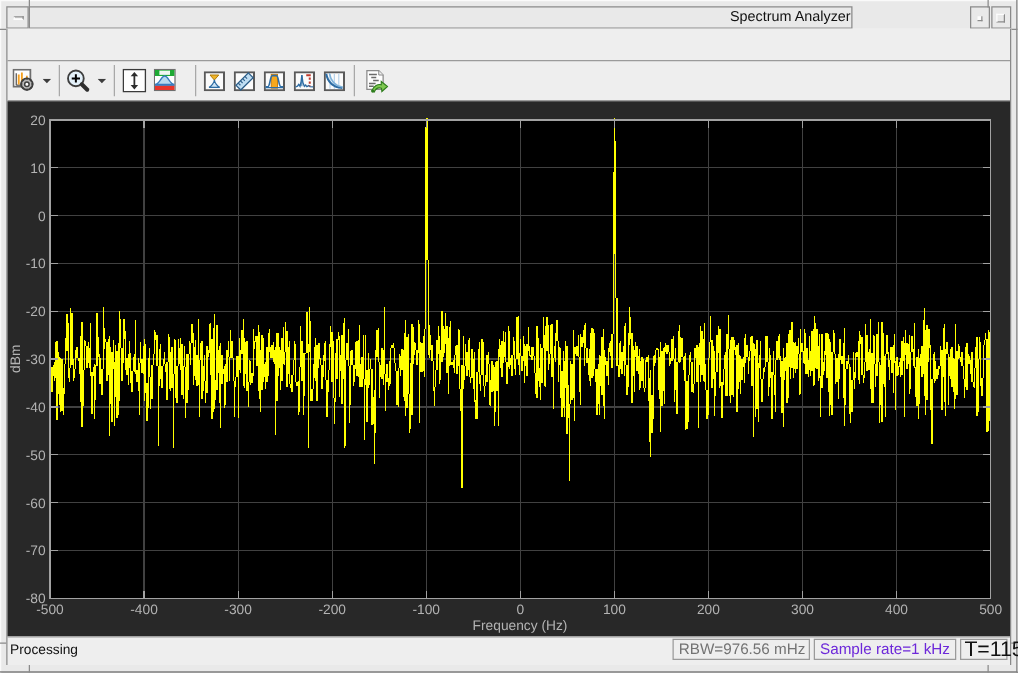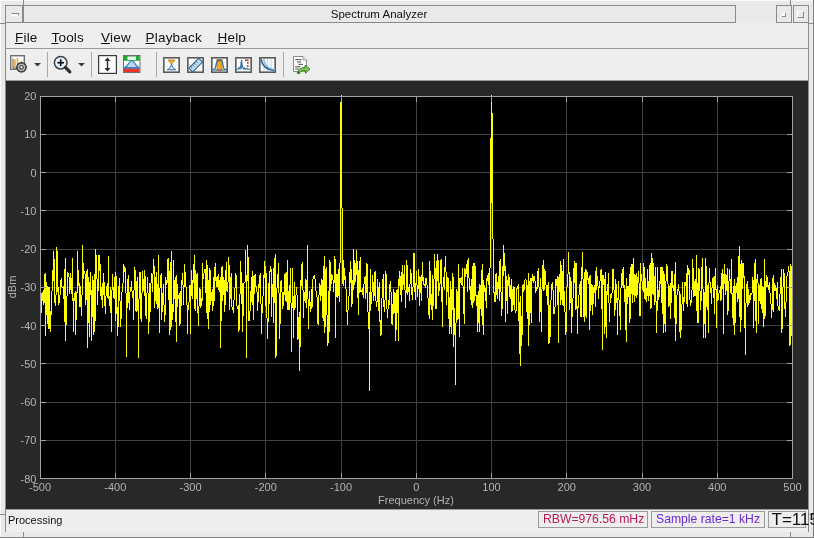--- a/index.html
+++ b/index.html
@@ -18,39 +18,32 @@
   <div class="ln" style="left:23px;top:532px;width:1px;height:6px"></div>
   <div class="ln" style="left:790px;top:532px;width:1px;height:6px"></div>
   <div class="ln" style="left:0;top:23px;width:6px;height:1px"></div>
   <div class="ln" style="left:808px;top:23px;width:6px;height:1px"></div>
   <div class="ln" style="left:0;top:514px;width:6px;height:1px"></div>
   <div class="ln" style="left:808px;top:514px;width:6px;height:1px"></div>
 
   <div class="abs" style="left:5px;top:5px;width:17.5px;height:17.5px;border:1px solid #8a8a8a;box-sizing:border-box;"></div>
   <div class="abs" style="left:11px;top:13px;width:7.5px;height:3px;box-sizing:border-box;background:#f2f2f2;
        border-top:1px solid #8a8a8a;border-right:1.5px solid #8a8a8a;border-bottom:1px solid #fdfdfd;border-left:1px solid #fdfdfd"></div>
-  <div class="abs" style="left:22.5px;top:5px;width:713px;height:17.5px;border:1px solid #8a8a8a;box-sizing:border-box;
-       text-align:center;font-size:11.5px;color:#111;line-height:17px">Spectrum Analyzer</div>
+  <div class="abs" style="left:22.5px;top:5px;width:659px;height:17.5px;border:1px solid #8a8a8a;box-sizing:border-box;
+       text-align:right;font-size:11.5px;color:#111;line-height:17px">Spectrum Analyzer</div>
   <div class="abs" style="left:776px;top:5px;width:15.5px;height:17.5px;border:1px solid #8a8a8a;box-sizing:border-box;"></div>
   <div class="abs" style="left:782px;top:13.3px;width:3px;height:3px;background:#fdfdfd;
        border-right:1.3px solid #8a8a8a;border-bottom:1.3px solid #8a8a8a"></div>
   <div class="abs" style="left:793px;top:5px;width:15.5px;height:17.5px;border:1px solid #8a8a8a;box-sizing:border-box;"></div>
   <div class="abs" style="left:797px;top:11.2px;width:7.3px;height:7.3px;box-sizing:border-box;
        border-top:1.3px solid #fdfdfd;border-left:1.3px solid #fdfdfd;border-right:1.3px solid #8a8a8a;border-bottom:1.3px solid #8a8a8a"></div>
   <div class="abs" style="left:5px;top:23px;width:804px;height:1px;background:#fbfbfb"></div>
 
   <div class="abs" style="left:5px;top:23px;width:804px;height:509px;background:#eeeeee;border-left:1px solid #8a8a8a;border-right:1px solid #8a8a8a;box-sizing:border-box"></div>
 
-  <div class="abs" style="left:6px;top:23px;width:802px;height:25px;font-size:13.5px;color:#111;letter-spacing:0.2px">
-    <span class="abs" style="left:9px;top:7px"><u>F</u>ile</span>
-    <span class="abs" style="left:45.5px;top:7px"><u>T</u>ools</span>
-    <span class="abs" style="left:95px;top:7px"><u>V</u>iew</span>
-    <span class="abs" style="left:139.5px;top:7px"><u>P</u>layback</span>
-    <span class="abs" style="left:211.5px;top:7px"><u>H</u>elp</span>
-  </div>
   <div class="abs" style="left:6px;top:48px;width:802px;height:1px;background:#9a9a9a"></div>
 
   <div class="abs" style="left:6px;top:49px;width:802px;height:31px">
   </div>
   <svg style="position:absolute;left:10px;top:55px" width="19" height="19" viewBox="0 0 19 19">
 <rect x="0.7" y="0.7" width="13.6" height="13.6" fill="#fdfdfd" stroke="#6e6e6e" stroke-width="1.4"></rect>
 <line x1="3" y1="3.5" x2="3" y2="13" stroke="#555" stroke-width="1"></line>
 <line x1="3" y1="13" x2="12" y2="13" stroke="#555" stroke-width="1"></line>
 <line x1="5" y1="4.5" x2="5" y2="12.5" stroke="#f5a01f" stroke-width="1.5"></line>
 <line x1="7.5" y1="3" x2="7.5" y2="12.5" stroke="#f5a01f" stroke-width="1.5"></line>
@@ -258,18 +251,18 @@
         <text x="717.25" y="491" text-anchor="middle">400</text>
         <text x="792.50" y="491" text-anchor="middle">500</text>
         <text x="416" y="504" text-anchor="middle">Frequency (Hz)</text>
         <text x="16" y="287" text-anchor="middle" transform="rotate(-90 16 287)">dBm</text>
       </g>
     </svg>
 
   <div class="abs" style="left:6px;top:509px;width:802px;height:1px;background:#9a9a9a"></div>
   <div class="abs" style="left:8px;top:514px;font-size:11px;color:#111">Processing</div>
   <div class="abs" style="left:538px;top:511px;width:110px;height:17px;border:1px solid #9a9a9a;box-sizing:border-box;
-       font-size:12.2px;color:#be185d;line-height:15px;padding-left:4px">RBW=976.56 mHz</div>
+       font-size:12.2px;color:#737373;line-height:15px;padding-left:4px">RBW=976.56 mHz</div>
   <div class="abs" style="left:651px;top:511px;width:114px;height:17px;border:1px solid #9a9a9a;box-sizing:border-box;
        font-size:12.2px;color:#6d28d9;line-height:15px;padding-left:4px">Sample rate=1 kHz</div>
   <div class="abs" style="left:768px;top:511px;width:38px;height:17px;border:1px solid #9a9a9a;box-sizing:border-box;
        font-size:17px;color:#111;line-height:15px;padding-left:2.5px">T=115</div>
 </div>
 
 </body></html>

